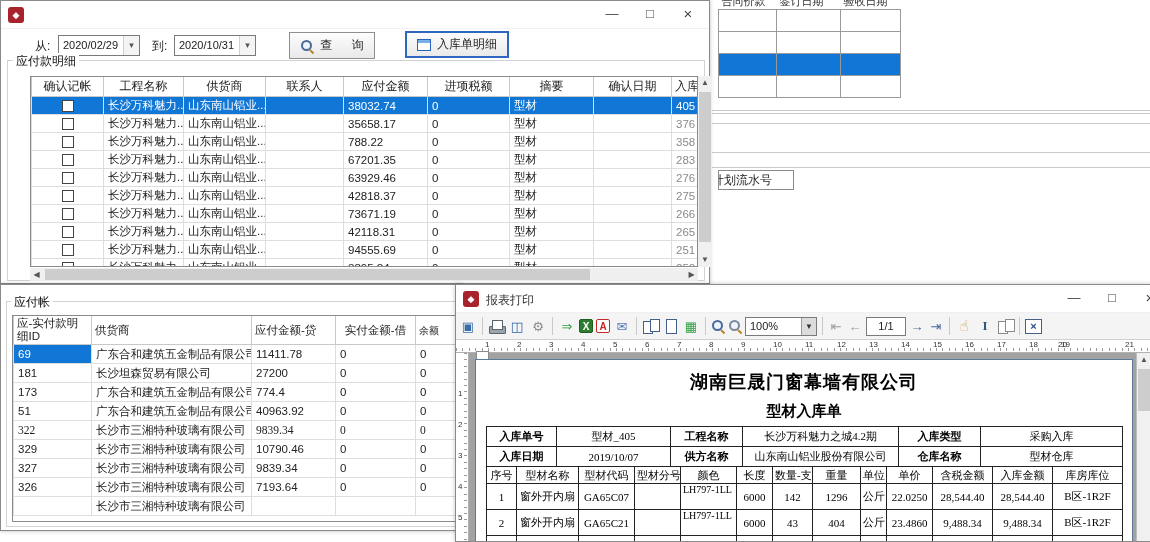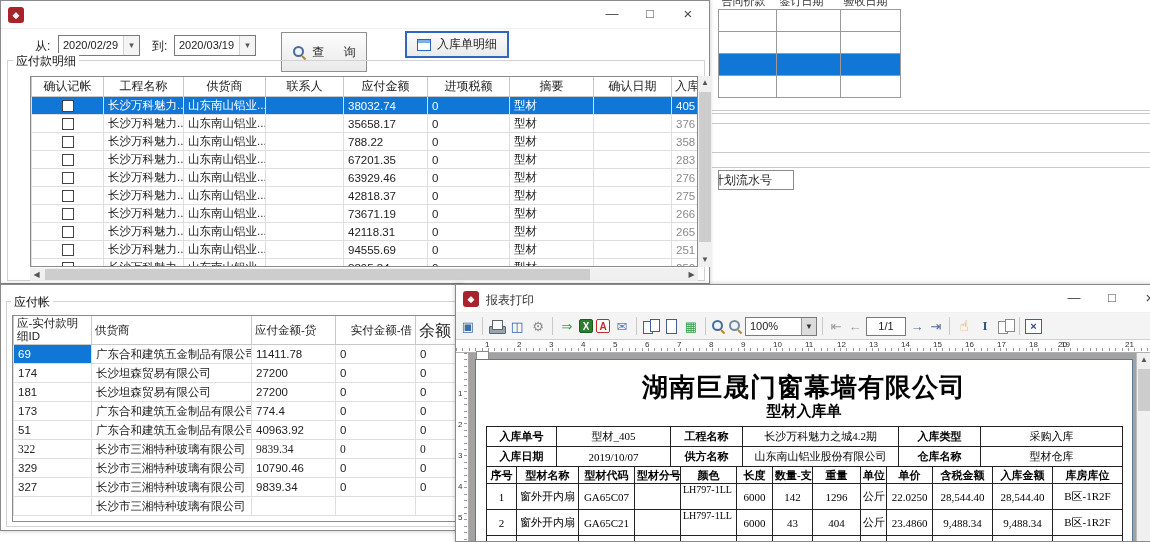--- a/index.html
+++ b/index.html
@@ -101,30 +101,30 @@
     background:repeating-linear-gradient(90deg,#999 0 1px,transparent 1px 6.4px); }
   .hrnum { position:absolute; top:0; font-size:8px; color:#333; }
   .preview { position:absolute; left:0; right:0; top:68px; bottom:0; background:#a2a2a2; }
   .vruler { position:absolute; left:0; top:0; bottom:0; width:13px; background:#fff; border-right:1px solid #b0b0b0; }
   .vruler::after { content:""; position:absolute; top:0; bottom:0; right:1px; width:3px;
     background:repeating-linear-gradient(#999 0 1px,transparent 1px 6.4px); }
   .vrnum { position:absolute; left:2px; font-size:8px; color:#333; }
   .pagecorner { position:absolute; left:20px; top:-2px; width:13px; height:14px; background:#fff; border:1px solid #8a8a8a; }
   .sheet { position:absolute; left:19px; top:6px; width:658px; height:500px; background:#fff;
     border:1px solid #5a7a9a; font-family:"Liberation Serif","DejaVu Serif",serif; color:#000; }
-  .rpt-company { position:absolute; left:0; right:0; top:10px; text-align:center; font-size:26px; font-weight:bold; letter-spacing:1px; }
+  .rpt-company { position:absolute; left:0; right:0; top:10px; text-align:center; font-size:18px; font-weight:bold; letter-spacing:1px; }
   .rpt-doc { position:absolute; left:0; right:0; top:42px; text-align:center; font-size:15px; font-weight:bold; }
   table.rpt { position:absolute; left:10px; border-collapse:collapse; table-layout:fixed; }
   table.rpt td, table.rpt th { border:1px solid #222; font-size:11px; text-align:center;
     white-space:nowrap; overflow:hidden; padding:0 2px; }
   #rpt-info { top:66px; width:636px; }
   #rpt-info td { height:20px; }
   #rpt-info td.lbl { font-weight:bold; }
   #rpt-main { top:106px; width:636px; }
-  #rpt-main th { height:17px; font-weight:bold; }
+  #rpt-main th { height:17px; font-weight:normal; }
   #rpt-main td { height:26px; }
   #rpt-main td.color-cell { vertical-align:top; text-align:left; font-size:10px; line-height:11px; }
 </style>
 </head>
 <body>
 
 <div id="bg-window" class="abs">
   <span class="bg-arrow">‹</span>
   <table class="bg-mini">
     <tbody>
@@ -174,25 +174,25 @@
     </span>
   </div>
 
   <span class="abs" style="left:34px;top:37px">从:</span>
   <div class="combo" style="left:57px;top:34px;width:82px">
     <span>2020/02/29</span>
     <span class="arr">▾</span>
   </div>
   <span class="abs" style="left:151px;top:37px">到:</span>
   <div class="combo" style="left:173px;top:34px;width:82px">
-    <span>2020/03/19</span>
+    <span>2020/10/31</span>
     <span class="arr">▾</span>
   </div>
 
-  <div class="pushbtn" style="left:280px;top:31px;width:86px;height:40px;word-spacing:16px">
+  <div class="pushbtn" style="left:288px;top:31px;width:86px;height:27px;word-spacing:16px">
     <span class="mag"></span>
     <span>查 询</span>
   </div>
   <div class="pushbtn focusbtn" style="left:404px;top:30px;width:104px;height:27px">
     <span class="winico"></span>
     <span>入库单明细</span>
   </div>
 
   <span class="grouplabel" style="left:12px;top:52px">应付款明细</span>
   <div class="fieldset" style="left:6px;top:59px;width:698px;height:221px"></div>
@@ -361,36 +361,29 @@
           <col style="width:160px">
           <col style="width:84px">
           <col style="width:80px">
           <col style="width:41px">
         </colgroup>
       <thead>
           <tr id="t2head">
             <th style="text-align: left; white-space: normal; height: 28px; font-size: 11.5px; line-height: 13px;">应-实付款明细ID</th>
             <th style="text-align: left; white-space: normal; height: 28px; font-size: 11.5px; line-height: 13px;">供货商</th>
             <th style="text-align: left; white-space: normal; height: 28px; font-size: 11.5px; line-height: 13px;">应付金额-贷</th>
-            <th style="text-align: right; white-space: normal; height: 28px; font-size: 11.5px; line-height: 13px;">实付金额-借</th>
-            <th style="text-align: left; white-space: normal; height: 28px; font-size: 16px; line-height: 13px;">余额</th>
+            <th style="text-align: center; white-space: normal; height: 28px; font-size: 11.5px; line-height: 13px;">实付金额-借</th>
+            <th style="text-align: left; white-space: normal; height: 28px; font-size: 10px; line-height: 13px;">余额</th>
           </tr>
         </thead>
       <tbody id="t2body">
           <tr style="height: 19px;">
             <td style="background: rgb(17, 119, 215); color: rgb(255, 255, 255);">69</td>
             <td>广东合和建筑五金制品有限公司</td>
             <td>11411.78</td>
-            <td>0</td>
-            <td>0</td>
-          </tr>
-          <tr style="height: 19px;">
-            <td>174</td>
-            <td>长沙坦森贸易有限公司</td>
-            <td>27200</td>
             <td>0</td>
             <td>0</td>
           </tr>
           <tr style="height: 19px;">
             <td>181</td>
             <td>长沙坦森贸易有限公司</td>
             <td>27200</td>
             <td>0</td>
             <td>0</td>
           </tr>
@@ -419,20 +412,27 @@
             <td>329</td>
             <td>长沙市三湘特种玻璃有限公司</td>
             <td>10790.46</td>
             <td>0</td>
             <td>0</td>
           </tr>
           <tr style="height: 19px;">
             <td>327</td>
             <td>长沙市三湘特种玻璃有限公司</td>
             <td>9839.34</td>
+            <td>0</td>
+            <td>0</td>
+          </tr>
+          <tr style="height: 19px;">
+            <td>326</td>
+            <td>长沙市三湘特种玻璃有限公司</td>
+            <td>7193.64</td>
             <td>0</td>
             <td>0</td>
           </tr>
           <tr style="height: 19px;">
             <td></td>
             <td>长沙市三湘特种玻璃有限公司</td>
             <td></td>
             <td></td>
             <td></td>
           </tr>

